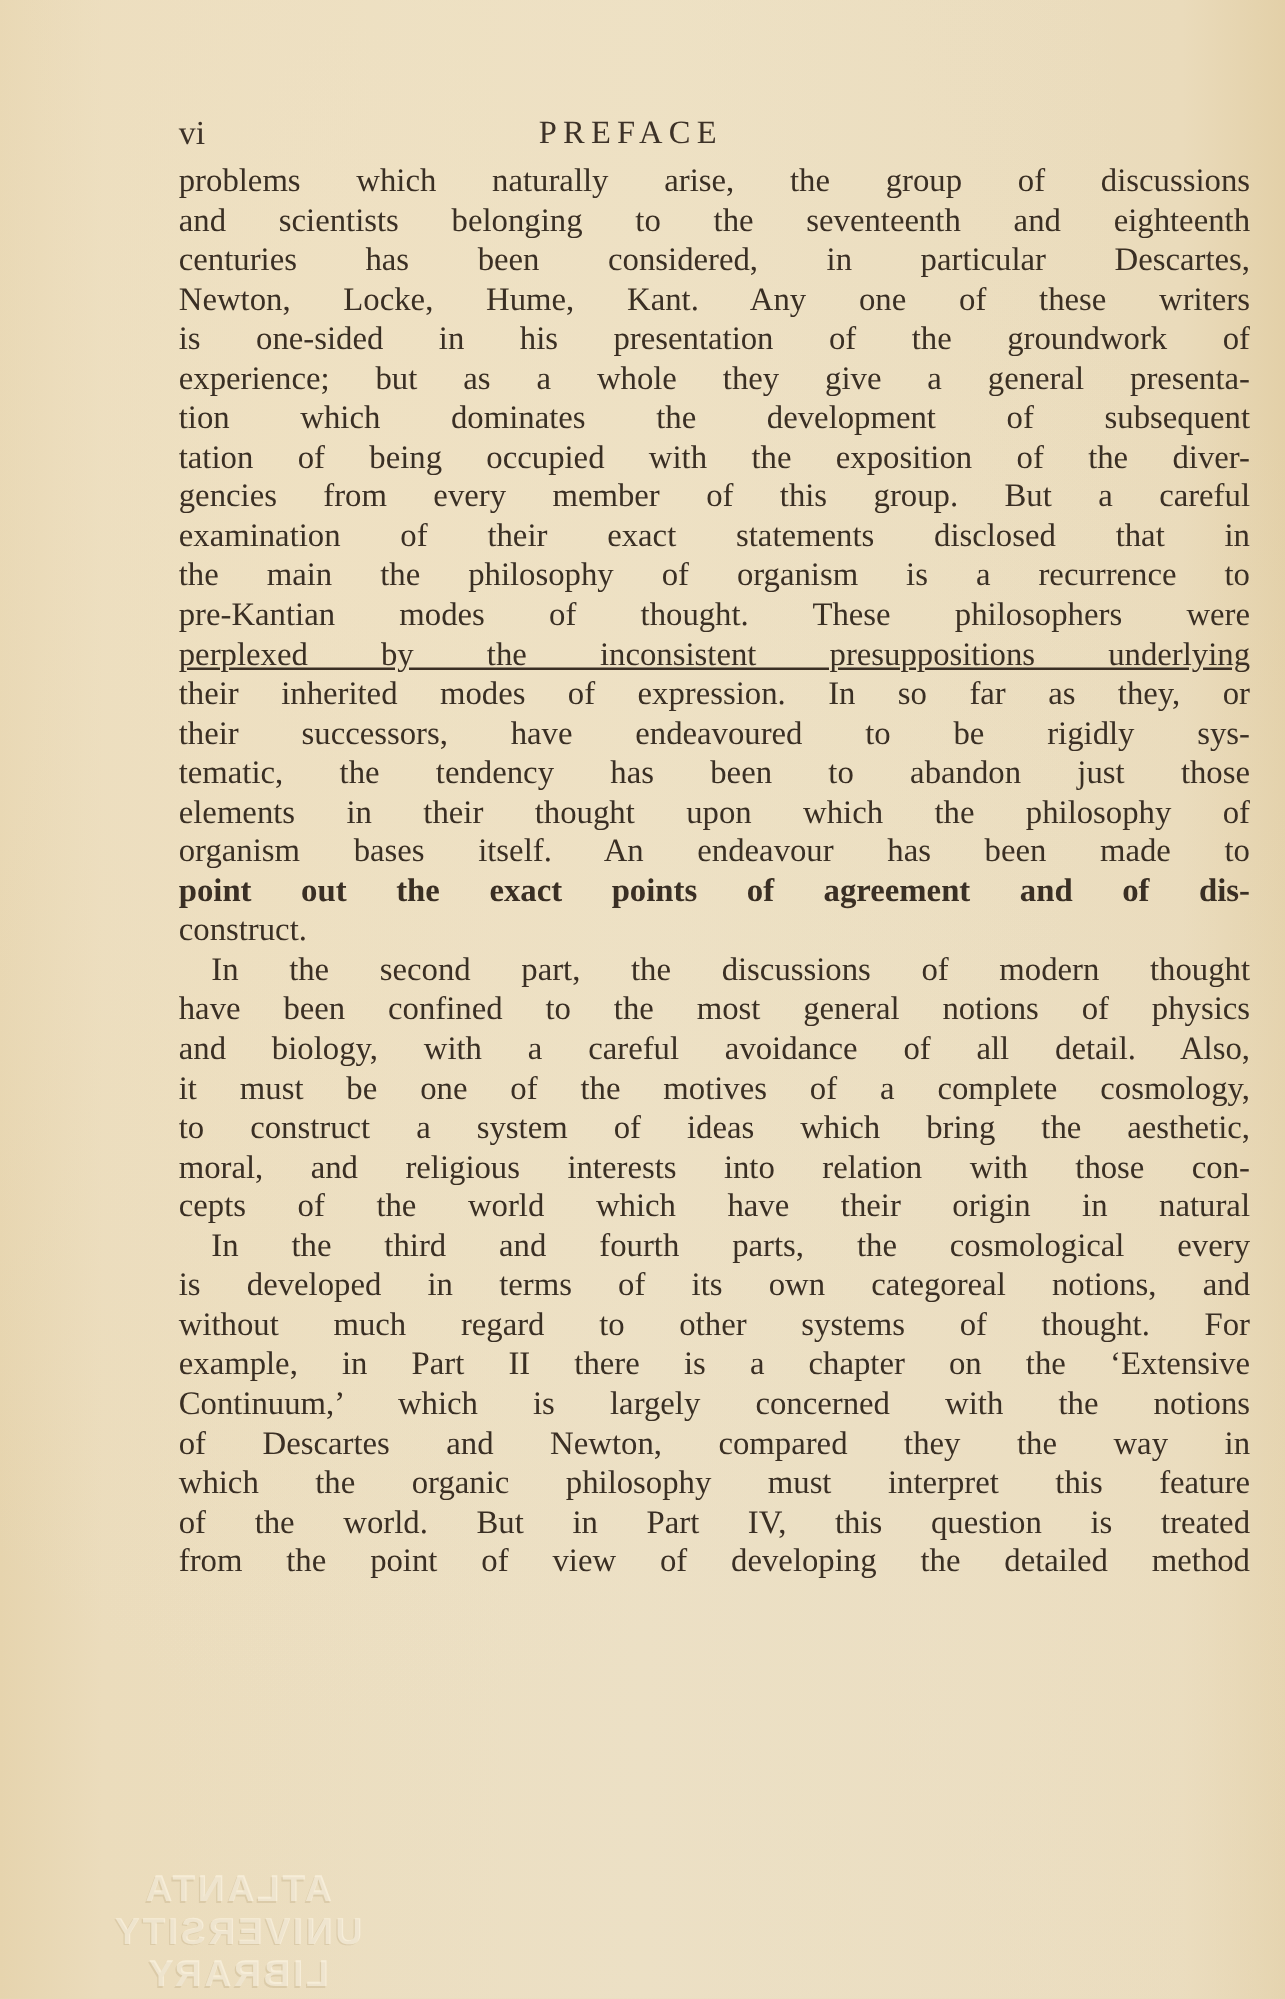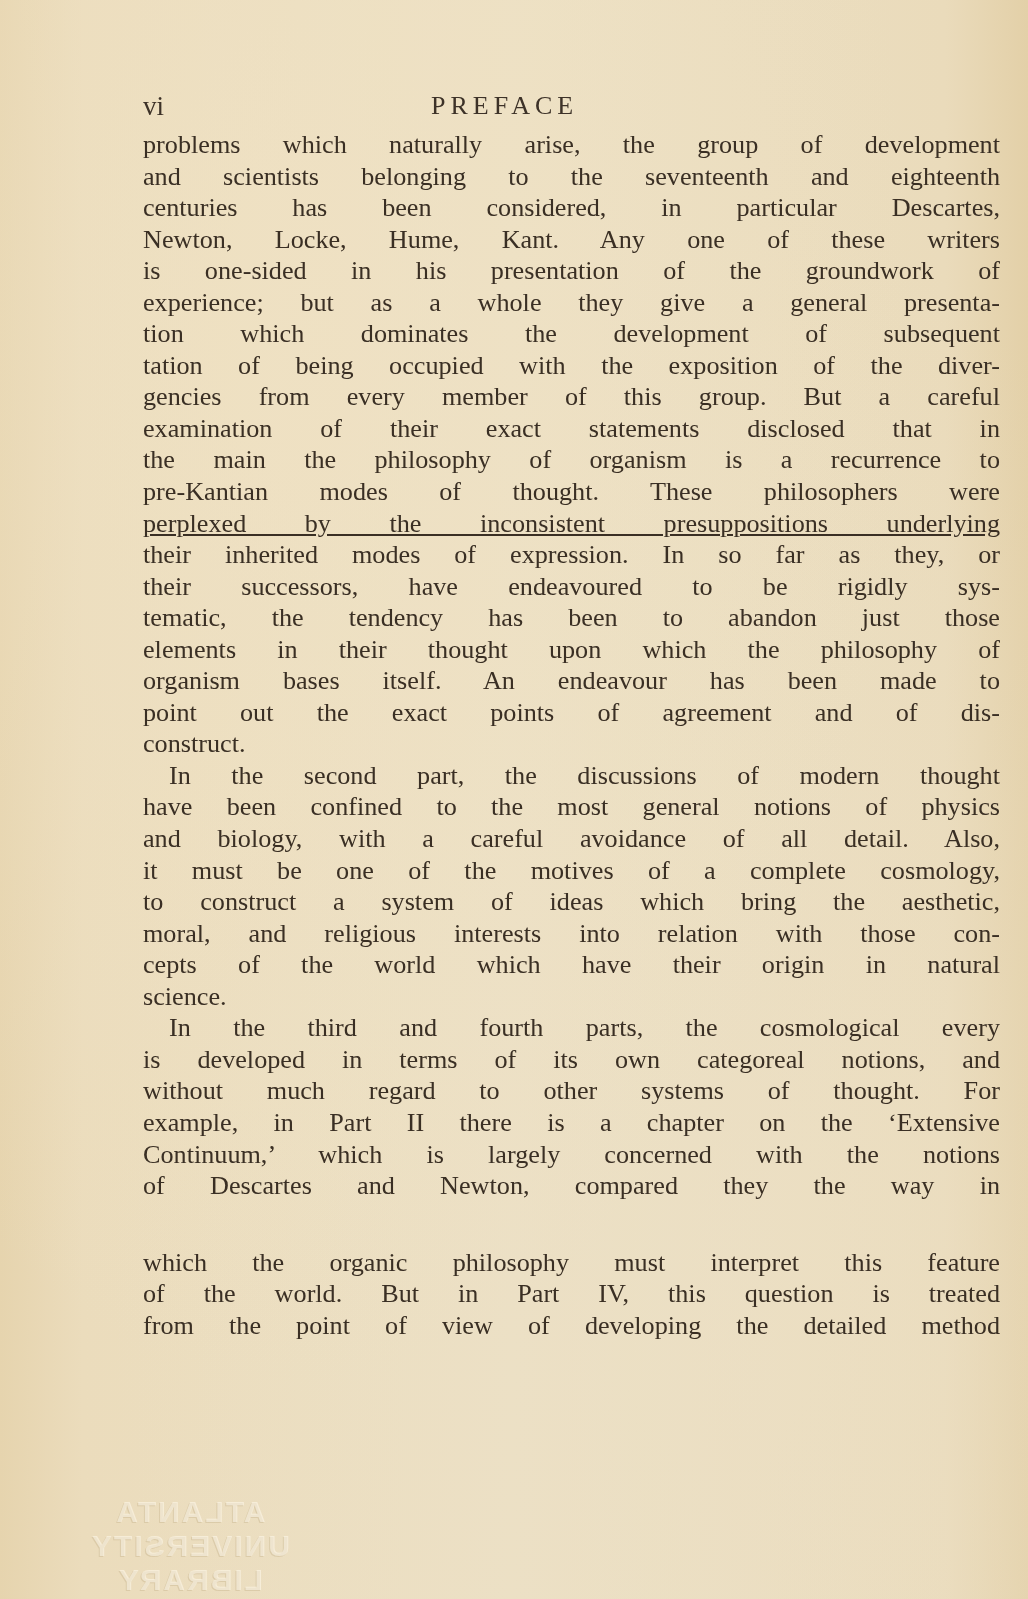--- a/index.html
+++ b/index.html
@@ -91,55 +91,54 @@
 </head>
 <body>
 
 <div class="page">
   <div class="running-head">
     <span class="folio">vi</span>
     <span class="head-title">PREFACE</span>
   </div>
 
   <div class="body-text" id="body-text">
-      <span class="line" style="display: block; width: auto;">problems which naturally arise, the group of development</span>
+      <span class="line" style="display: block; width: auto;">problems which naturally arise, the group of discussions</span>
       <span class="line" style="display: block; width: auto;">and scientists belonging to the seventeenth and eighteenth</span>
       <span class="line" style="display: block; width: auto;">centuries has been considered, in particular Descartes,</span>
       <span class="line" style="display: block; width: auto;">Newton, Locke, Hume, Kant.  Any one of these writers</span>
       <span class="line" style="display: block; width: auto;">is one-sided in his presentation of the groundwork of</span>
       <span class="line" style="display: block; width: auto;">experience; but as a whole they give a general presenta-</span>
       <span class="line" style="display: block; width: auto;">tion which dominates the development of subsequent</span>
       <span class="line" style="display: block; width: auto;">tation of being occupied with the exposition of the diver-</span>
       <span class="line" style="display: block; width: auto;">gencies from every member of this group.  But a careful</span>
       <span class="line" style="display: block; width: auto;">examination of their exact statements disclosed that in</span>
       <span class="line" style="display: block; width: auto;">the main the philosophy of organism is a recurrence to</span>
       <span class="line" style="display: block; width: auto;">pre-Kantian modes of thought.  These philosophers were</span>
       <span class="line" style="display: block; width: auto; text-decoration: underline;">perplexed by the inconsistent presuppositions underlying</span>
       <span class="line" style="display: block; width: auto;">their inherited modes of expression.  In so far as they, or</span>
       <span class="line" style="display: block; width: auto;">their successors, have endeavoured to be rigidly sys-</span>
       <span class="line" style="display: block; width: auto;">tematic, the tendency has been to abandon just those</span>
       <span class="line" style="display: block; width: auto;">elements in their thought upon which the philosophy of</span>
       <span class="line" style="display: block; width: auto;">organism bases itself.  An endeavour has been made to</span>
-      <span class="line" style="display: block; width: auto;">point out the exact points of agreement and of dis-</span>
+      <span class="line" style="display: block; width: auto; font-weight: bold;">point out the exact points of agreement and of dis-</span>
       <span class="line last">construct.</span>
       <span class="line indent" style="display: block; width: auto;">In the second part, the discussions of modern thought</span>
       <span class="line" style="display: block; width: auto;">have been confined to the most general notions of physics</span>
       <span class="line" style="display: block; width: auto;">and biology, with a careful avoidance of all detail.  Also,</span>
       <span class="line" style="display: block; width: auto;">it must be one of the motives of a complete cosmology,</span>
       <span class="line" style="display: block; width: auto;">to construct a system of ideas which bring the aesthetic,</span>
       <span class="line" style="display: block; width: auto;">moral, and religious interests into relation with those con-</span>
       <span class="line" style="display: block; width: auto;">cepts of the world which have their origin in natural</span>
-      <span class="line last">science.</span>
       <span class="line indent" style="display: block; width: auto;">In the third and fourth parts, the cosmological every</span>
       <span class="line" style="display: block; width: auto;">is developed in terms of its own categoreal notions, and</span>
       <span class="line" style="display: block; width: auto;">without much regard to other systems of thought.  For</span>
       <span class="line" style="display: block; width: auto;">example, in Part II there is a chapter on the ‘Extensive</span>
       <span class="line" style="display: block; width: auto;">Continuum,’ which is largely concerned with the notions</span>
       <span class="line" style="display: block; width: auto;">of Descartes and Newton, compared they the way in</span>
-      <span class="line" style="display: block; width: auto; margin-top: 45px;">which the organic philosophy must interpret this feature</span>
+      <span class="line" style="display: block; width: auto;">which the organic philosophy must interpret this feature</span>
       <span class="line" style="display: block; width: auto;">of the world.  But in Part IV, this question is treated</span>
       <span class="line" style="display: block; width: auto;">from the point of view of developing the detailed method</span>
     </div>
 
   <div class="stamp" id="stamp">
       <div>ATLANTA UNIVERSITY</div>
       <div>LIBRARY</div>
       <div>ATLANTA, GEORGIA</div>
     </div>
 </div>

